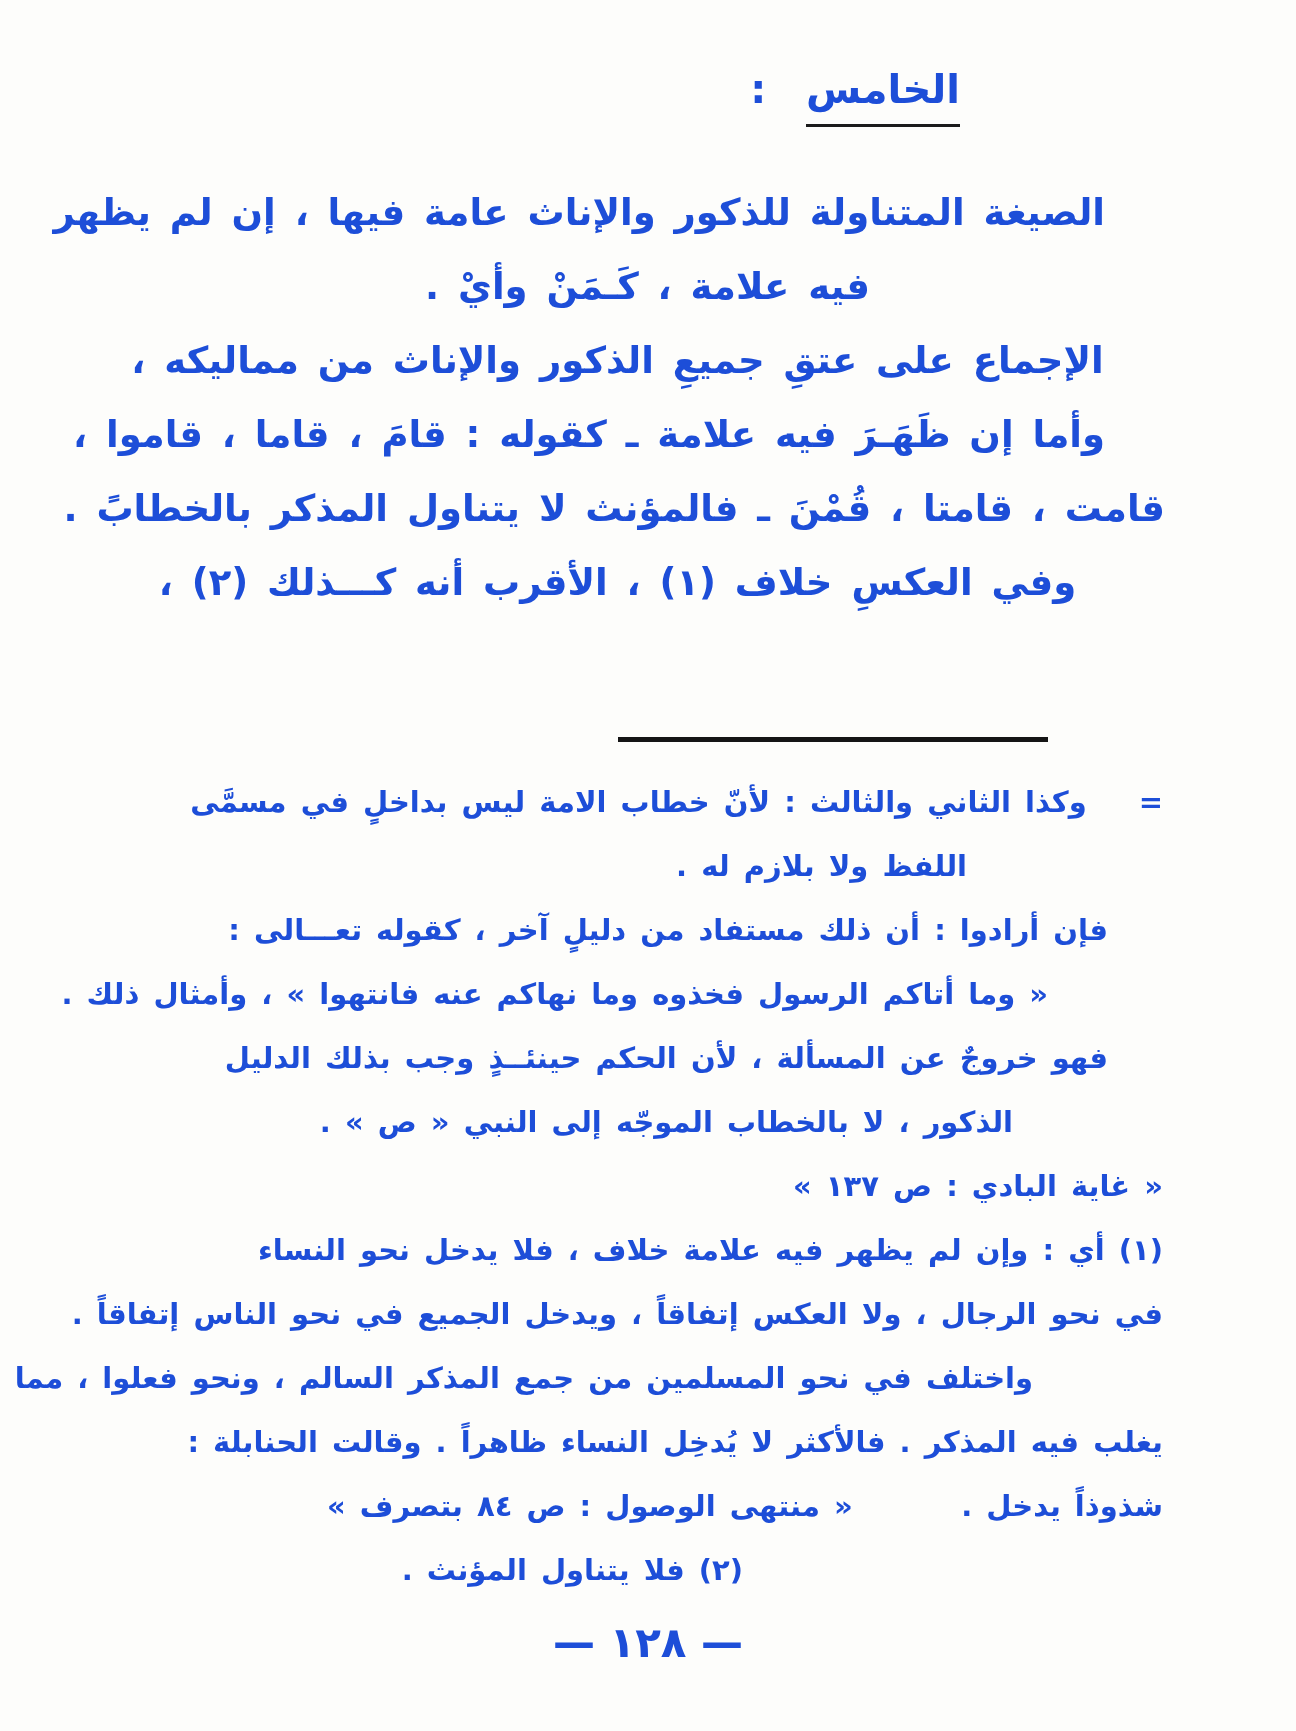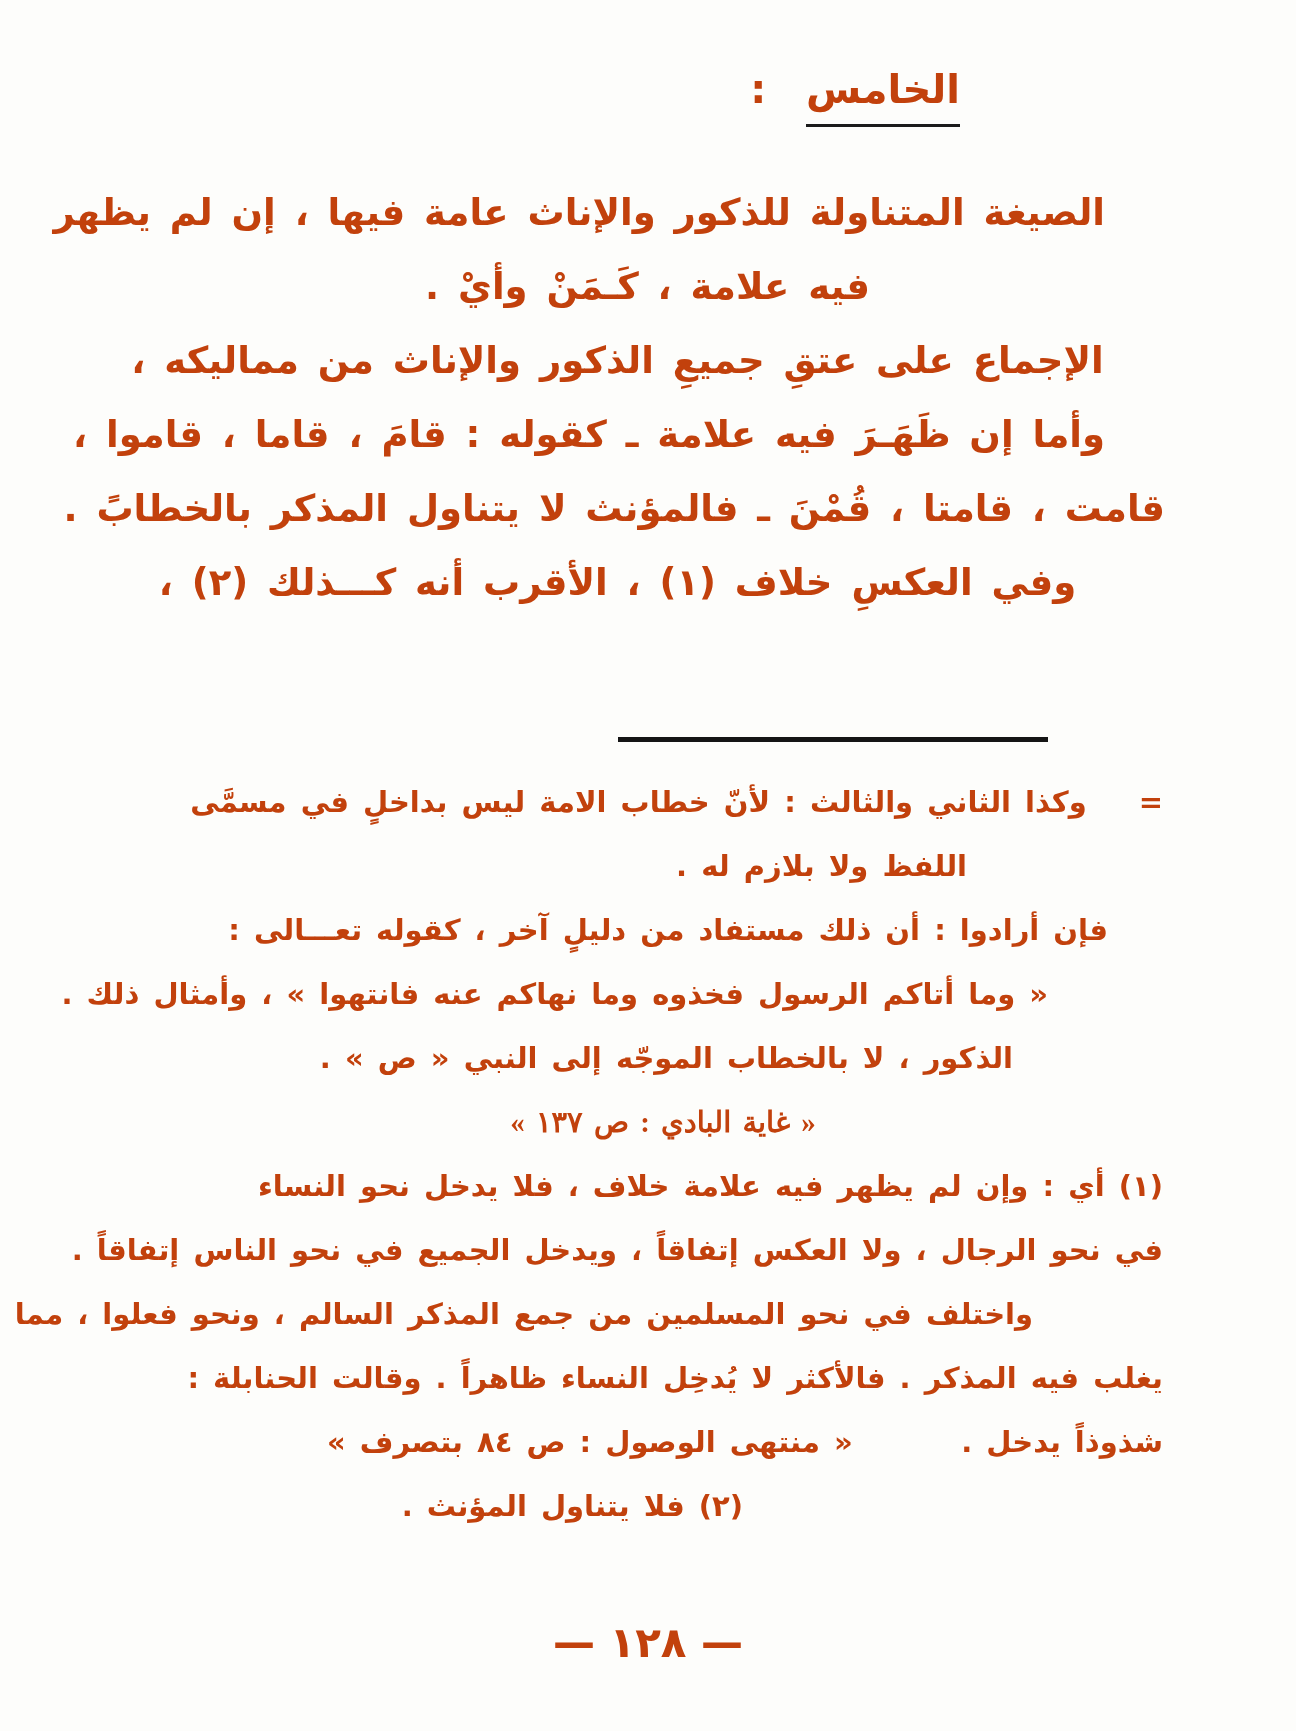--- a/index.html
+++ b/index.html
@@ -7,21 +7,21 @@
     padding: 0;
     background: #fdfdfb;
   }
   .page {
     position: relative;
     width: 1296px;
     height: 1731px;
     background: #fdfdfb;
     overflow: hidden;
     font-family: "DejaVu Sans", sans-serif;
-    color: #c2410c;
+    color: #1d4ed8;
     font-weight: 700;
   }
 
   
   .heading {
     position: absolute;
     top: 66px;
     right: 336px;
     direction: rtl;
     font-size: 40px;
@@ -82,23 +82,22 @@
     white-space: nowrap;
   }
   .fline.cont-first { display: flex; gap: 52px; }
   .fline.ind-200 { padding-right: 196px; }
   .fline.ind-55  { padding-right: 55px; }
   .fline.ind-115 { padding-right: 115px; }
   .fline.ind-150 { padding-right: 150px; }
   .fline.ind-130 { padding-right: 130px; }
   .fline.ind-420 { padding-right: 420px; }
   .fline.cite-left {
-    text-align: center;
+    text-align: right;
     padding-left: 48px;
-    font-family: Liberation Serif, serif;
   }
   .fline.split {
     display: flex;
     justify-content: space-between;
     padding-left: 212px;
   }
 
   
   .page-number {
     position: absolute;
@@ -133,20 +132,21 @@
   <div class="footnote-rule"></div>
 
   <div class="footnotes">
     <div class="fline cont-first">
       <span>=</span>
       <span>وكذا الثاني والثالث : لأنّ خطاب الامة ليس بداخلٍ في مسمَّى</span>
     </div>
     <div class="fline ind-200">اللفظ ولا بلازم له .</div>
     <div class="fline ind-55">فإن أرادوا : أن ذلك مستفاد من دليلٍ آخر ، كقوله تعـــالى :</div>
     <div class="fline ind-115">« وما أتاكم الرسول فخذوه وما نهاكم عنه فانتهوا » ، وأمثال ذلك .</div>
+    <div class="fline ind-55">فهو خروجٌ عن المسألة ، لأن الحكم حينئــذٍ وجب بذلك الدليل</div>
     <div class="fline ind-150">الذكور ، لا بالخطاب الموجّه إلى النبي « ص » .</div>
     <div class="fline cite-left">« غاية البادي : ص ١٣٧ »</div>
     <div class="fline">(١) أي : وإن لم يظهر فيه علامة خلاف ، فلا يدخل نحو النساء</div>
     <div class="fline">في نحو الرجال ، ولا العكس إتفاقاً ، ويدخل الجميع في نحو الناس إتفاقاً .</div>
     <div class="fline ind-130">واختلف في نحو المسلمين من جمع المذكر السالم ، ونحو فعلوا ، مما</div>
     <div class="fline">يغلب فيه المذكر . فالأكثر لا يُدخِل النساء ظاهراً . وقالت الحنابلة :</div>
     <div class="fline split">
       <span>شذوذاً يدخل .</span>
       <span>« منتهى الوصول : ص ٨٤ بتصرف »</span>
     </div>

